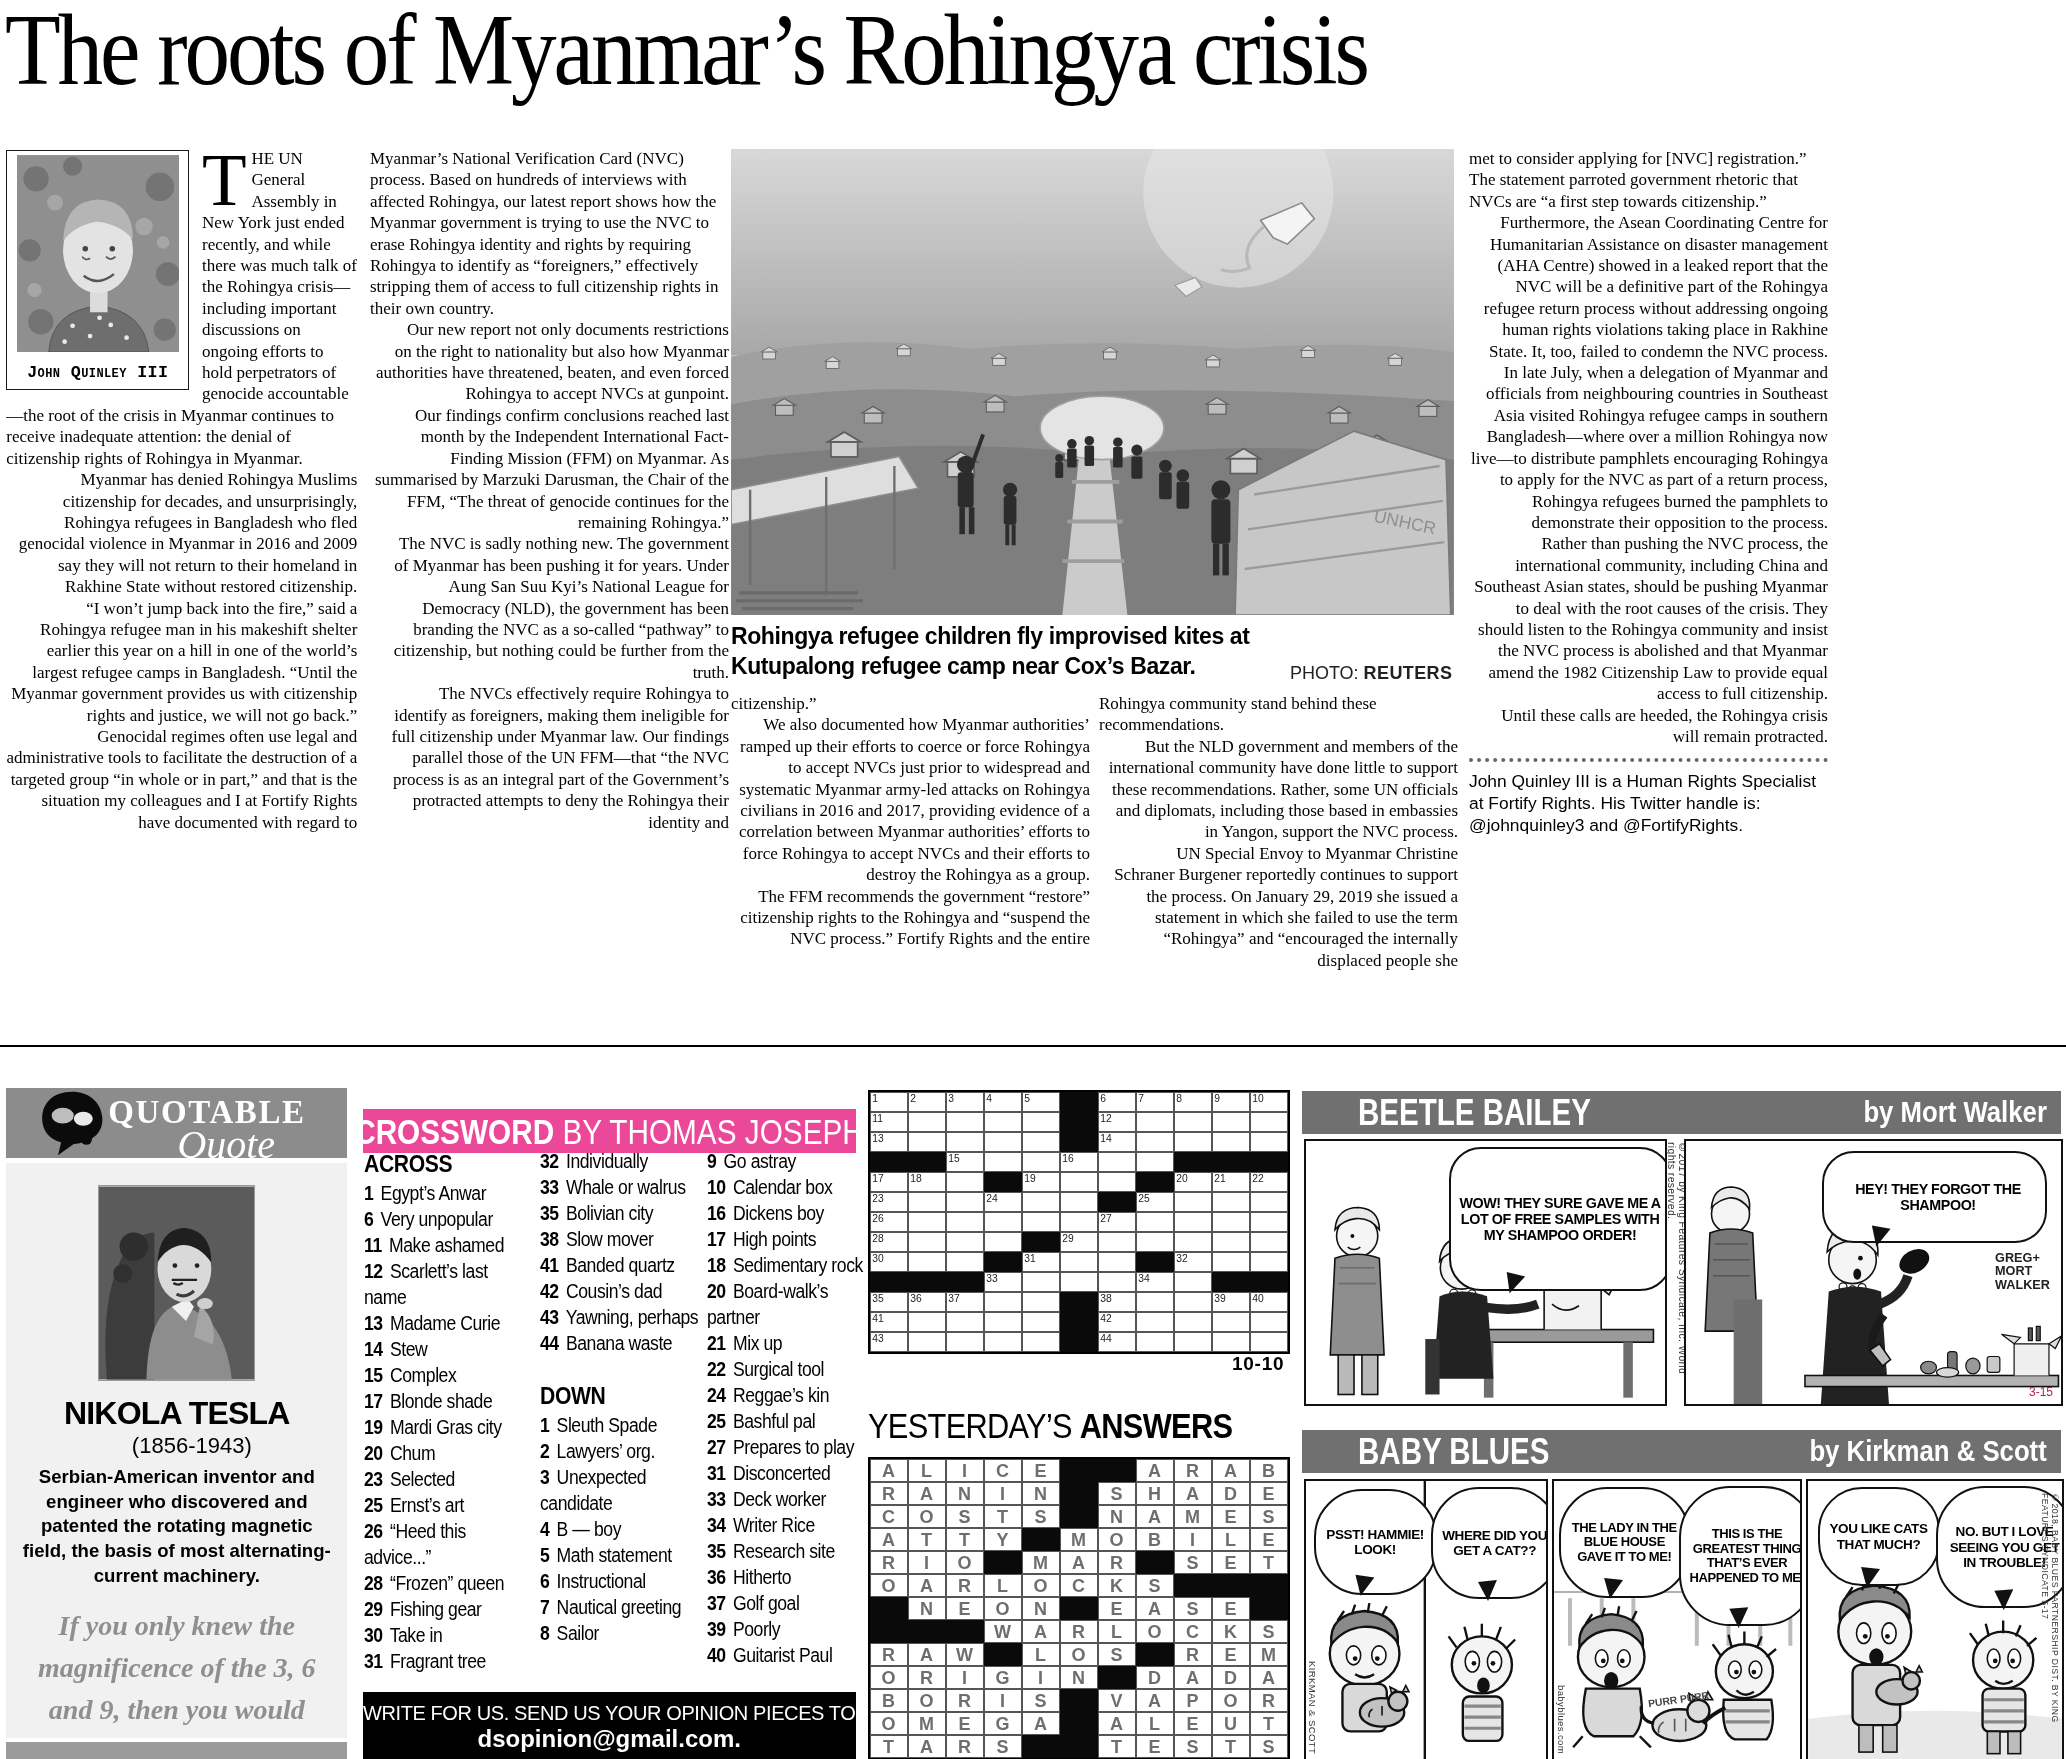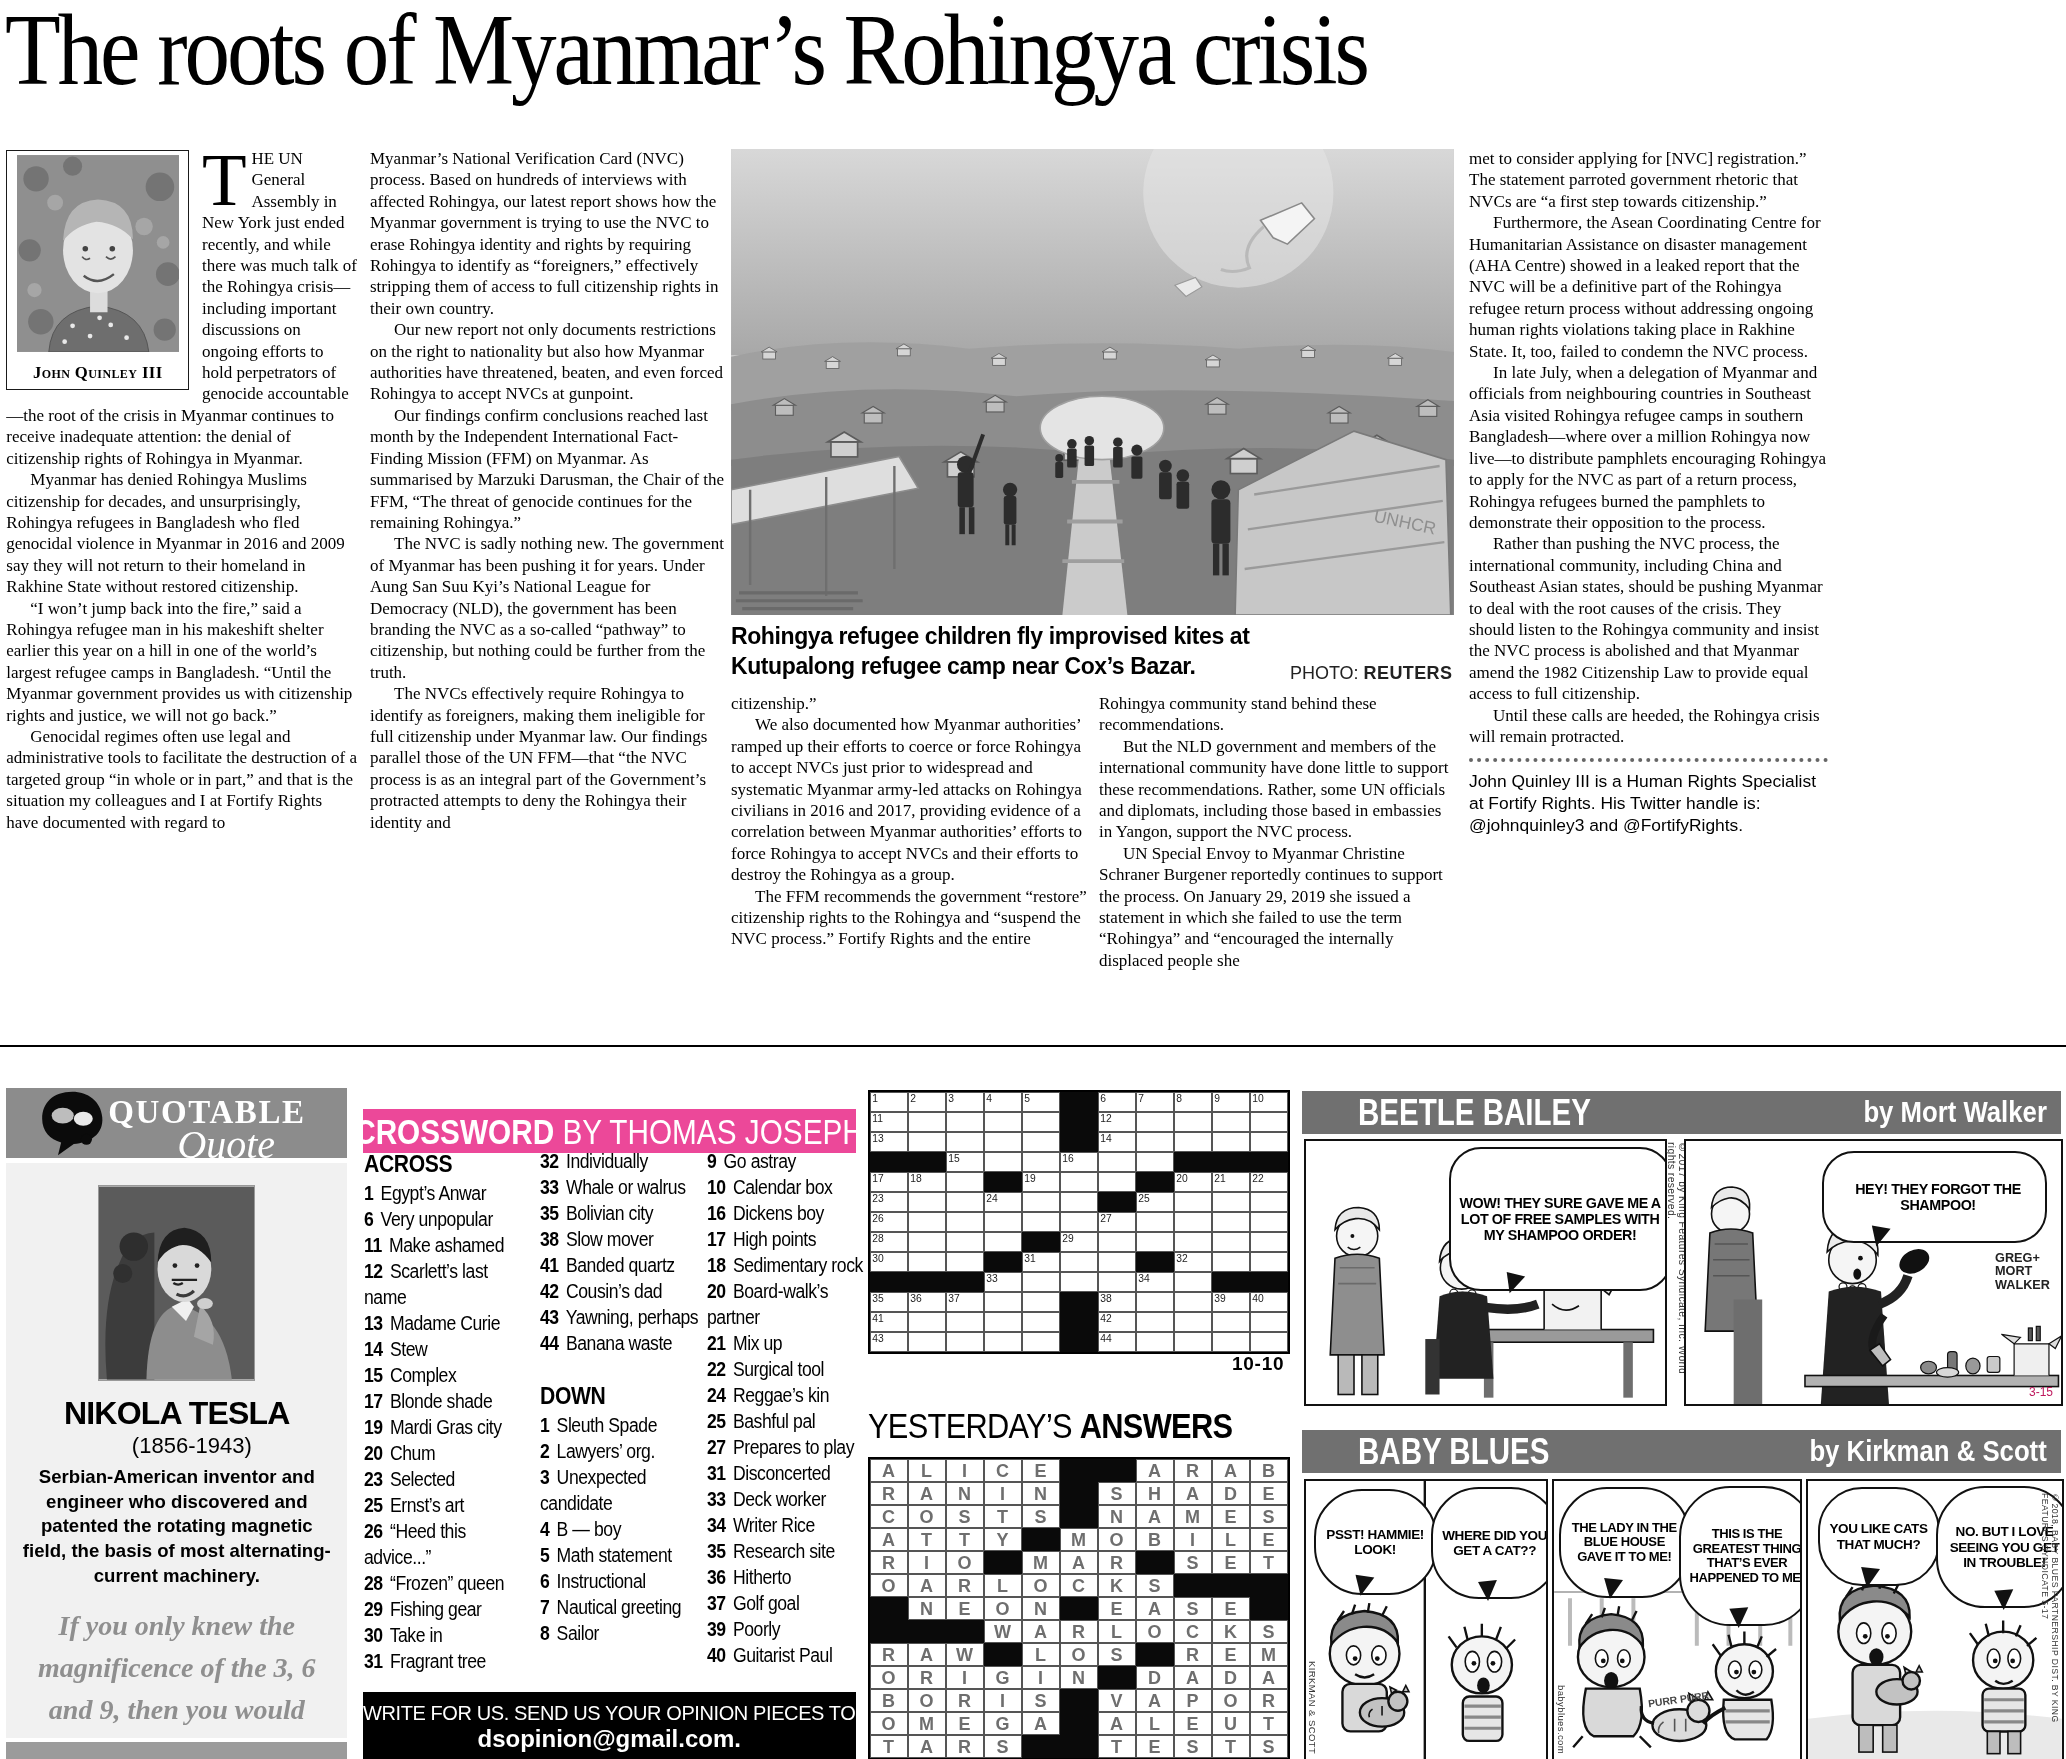--- a/index.html
+++ b/index.html
@@ -7,30 +7,30 @@
         font-family:"Liberation Serif",serif;color:#000;}
   .abs{position:absolute;}
 
   
   .headline{left:4.8px;top:-3.2px;width:1919px;font-size:94px;font-weight:400;line-height:1.05;
             letter-spacing:-3.2px;transform:scale(.97,1.08);transform-origin:top left;white-space:nowrap;}
 
   
   .col{font-size:17px;line-height:21.4px;text-align:left;}
   .col p{margin:0;}
-  .col p.ind{text-indent:24px;}
+  .col p.ind{text-indent:24px;text-align:right;}
   .c1{left:6.3px;top:148px;width:351px;height:896px;}
   .c2{left:370px;top:148px;width:359px;height:896px;}
   .c3{left:731px;top:693px;width:359px;height:352px;}
   .c4{left:1099px;top:693px;width:359px;height:352px;}
   .c5{left:1469px;top:148px;width:359px;height:896px;}
 
   .author-box{float:left;width:173px;border:1.6px solid #1a1a1a;background:#fff;padding:4px;
               margin:1.6px 12.7px 4.8px 0;text-align:center;}
-  .author-name{font-weight:bold;font-size:16.7px;letter-spacing:0.4px;font-variant:small-caps;padding:4.8px 0 1.6px;}
+  .author-name{font-weight:bold;font-size:16.7px;letter-spacing:0.4px;font-variant:small-caps;padding:4.8px 0 1.6px;font-family:Liberation Mono, monospace;}
   .dropcap{float:left;font-size:73px;line-height:59px;padding:3.2px 4.8px 0 0;}
 
   .photoWrap{left:731px;top:149px;width:723px;height:466px;background:#c9c9c9;}
   .caption{left:731px;top:622px;width:723px;height:67px;font-family:"Liberation Sans",sans-serif;}
   .capText{width:587px;font-weight:bold;font-size:23px;line-height:1.3;letter-spacing:-0.4px;}
   .credit{position:absolute;right:1.6px;bottom:4.8px;font-size:18px;color:#222;}
   .credit b{letter-spacing:0.4px;}
 
   .dots{border-top:4px dotted #666;height:0;margin:11px 0 8px;}
   .bio{font-family:"Liberation Sans",sans-serif;font-size:17.4px;line-height:22px;}

